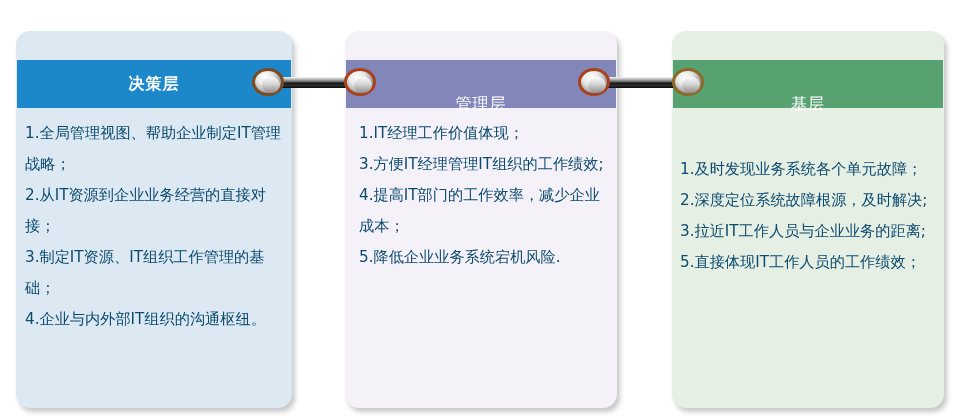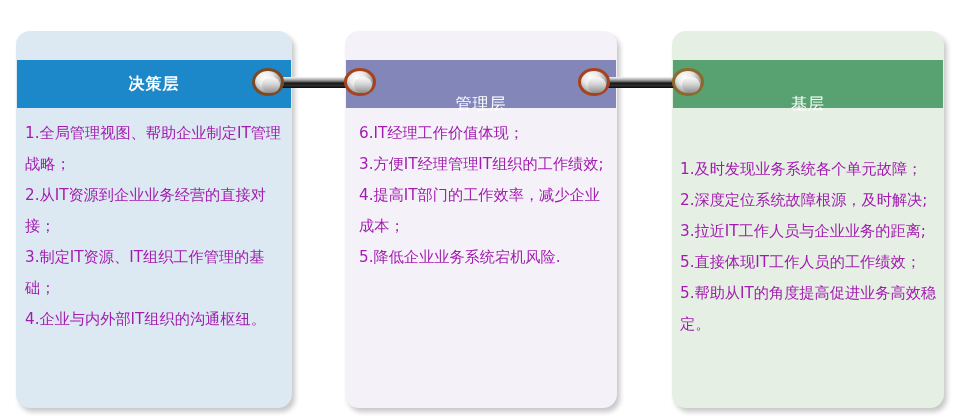--- a/index.html
+++ b/index.html
@@ -64,21 +64,21 @@
     position: absolute;
     left: 0;
     right: 0;
     top: 77px;
     bottom: 0;
     padding: 10px 8px 0 8px;
     box-sizing: border-box;
   }
   .card-body p {
     margin: 0;
-    color: #a21caf;
+    color: #0c4a6e;
     font-size: 15.2px;
     line-height: 31px;
     text-align: left;
     word-break: break-all;
   }
   .c1 .card-body { padding-left: 9px; padding-right: 6px; }
   .c2 .card-body { padding-left: 14px; padding-right: 8px; }
   .c3 .card-body { padding-left: 8px; padding-right: 4px; margin-top: 36px; }
 
   
@@ -149,37 +149,36 @@
       <p>3.制定IT资源、IT组织工作管理的基础；</p>
       <p>4.企业与内外部IT组织的沟通枢纽。</p>
     </div>
   </div>
 
   <div class="card c2">
     <div class="card-header">
       <span class="card-title">管理层</span>
     </div>
     <div class="card-body">
-      <p>6.IT经理工作价值体现；</p>
+      <p>1.IT经理工作价值体现；</p>
       <p>3.方便IT经理管理IT组织的工作绩效;</p>
       <p>4.提高IT部门的工作效率，减少企业成本；</p>
       <p>5.降低企业业务系统宕机风险.</p>
     </div>
   </div>
 
   <div class="card c3">
     <div class="card-header">
       <span class="card-title">基层</span>
     </div>
     <div class="card-body">
       <p>1.及时发现业务系统各个单元故障；</p>
       <p>2.深度定位系统故障根源，及时解决;</p>
       <p>3.拉近IT工作人员与企业业务的距离;</p>
       <p>5.直接体现IT工作人员的工作绩效；</p>
-      <p>5.帮助从IT的角度提高促进业务高效稳定。</p>
     </div>
   </div>
 
   <div class="connector k1">
     <div class="conn-bar"></div>
     <div class="grommet left">
       <div class="grommet-hole"></div>
     </div>
     <div class="grommet right">
       <div class="grommet-hole"></div>

